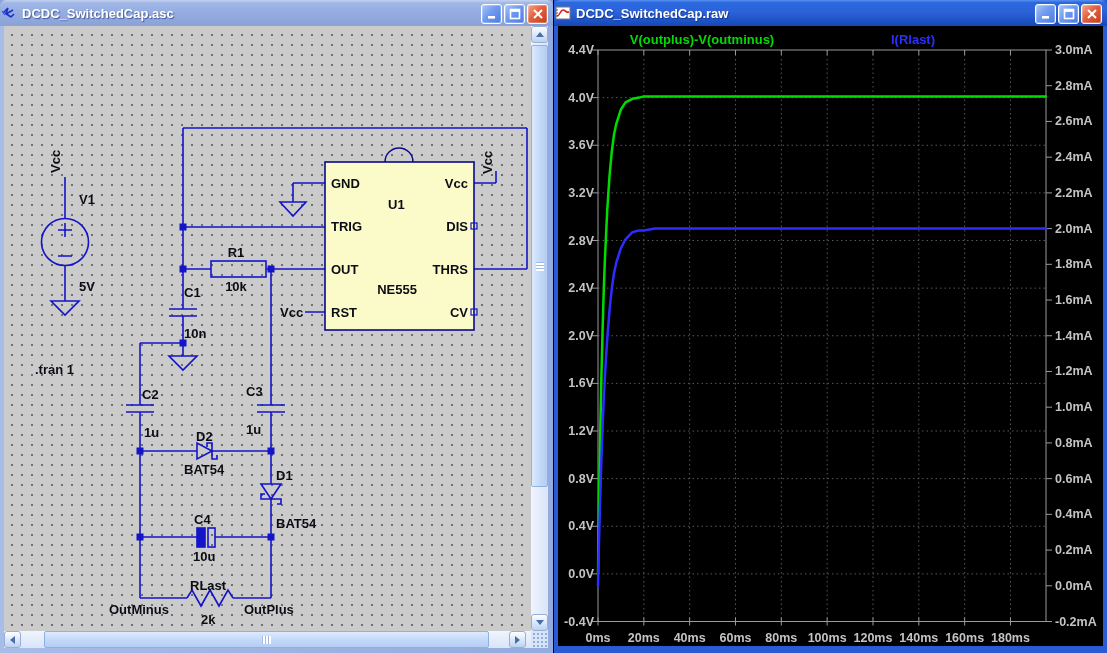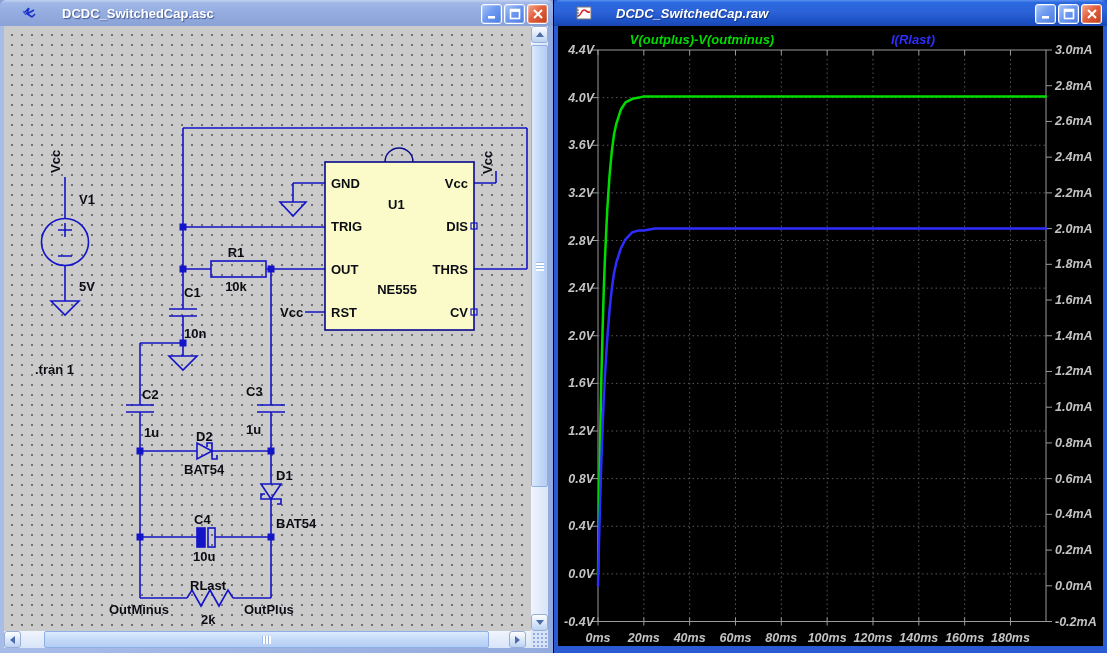--- a/index.html
+++ b/index.html
@@ -1,21 +1,21 @@
 <!DOCTYPE html>
 <html><head>
 <meta charset="utf-8">
 <style>
   html,body{margin:0;padding:0;}
   body{width:1107px;height:653px;position:relative;overflow:hidden;background:#000;
        font-family:"Liberation Sans",sans-serif;}
   .window{position:absolute;top:0;height:653px;}
   
   .titlebar{position:absolute;left:0;top:0;right:0;height:26px;border-radius:6px 6px 0 0;
-            display:flex;align-items:center;padding-left:22px;box-sizing:border-box;gap:19px;}
+            display:flex;align-items:center;padding-left:1px;box-sizing:border-box;}
   .titlebar.active{background:linear-gradient(180deg,#5a90ee 0%,#2a68e0 10%,#2d63d8 45%,#1b4fc4 85%,#1746ae 100%);}
   .titlebar.inactive{background:linear-gradient(180deg,#c2d2f2 0%,#9fb6e6 12%,#94ace0 50%,#8aa2d6 100%);}
   .title-text{color:#fff;font-size:13px;font-weight:bold;margin-left:5px;
               text-shadow:1px 1px 1px rgba(10,30,90,.55);white-space:nowrap;}
   .title-icon{width:16px;height:16px;flex:0 0 16px;}
   .winbtns{position:absolute;top:4px;right:5px;display:flex;gap:2px;}
   .wbtn{width:21px;height:20px;border:1px solid #fff;border-radius:3px;box-sizing:border-box;
         display:flex;align-items:center;justify-content:center;
         box-shadow:inset 0 0 0 1px rgba(255,255,255,.25);}
   .wbtn.blue{background:linear-gradient(135deg,#a8c6f8 0%,#6e9af0 45%,#4d7ce2 100%);}
@@ -45,21 +45,21 @@
   .sb-thumb{position:absolute;box-sizing:border-box;border:1px solid #8fb0e4;border-radius:2px;
             display:flex;align-items:center;justify-content:center;}
   .sb-thumb.v{left:531px;width:17px;background:linear-gradient(90deg,#dcebfd,#c2d8f8 55%,#b4cdf4);}
   .sb-thumb.h{top:631px;height:17px;background:linear-gradient(180deg,#dcebfd,#c2d8f8 55%,#b4cdf4);}
   .grip-v{width:8px;height:9px;background:repeating-linear-gradient(180deg,#9cbbeb 0 1px,#fff 1px 3px);}
   .grip-h{width:9px;height:8px;background:repeating-linear-gradient(90deg,#9cbbeb 0 1px,#fff 1px 3px);}
   #sch-corner{position:absolute;left:531px;top:631px;width:17px;height:17px;
               background:#d8e4f8 radial-gradient(#93abdd 1px,transparent 1.2px);background-size:4px 4px;
               background-position:1px 1px;}
   
-  #win-wav{left:554px;width:553px;background:#2a5ad4;font-style:italic;}
+  #win-wav{left:554px;width:553px;background:#2a5ad4;}
   #plot-client{position:absolute;left:4px;top:26px;width:545px;height:620px;background:#000;}
   
   text{font-family:"Liberation Sans",sans-serif;}
 </style>
 </head>
 <body>
 
 <div class="window" id="win-sch">
   <div class="frame"></div>
 

